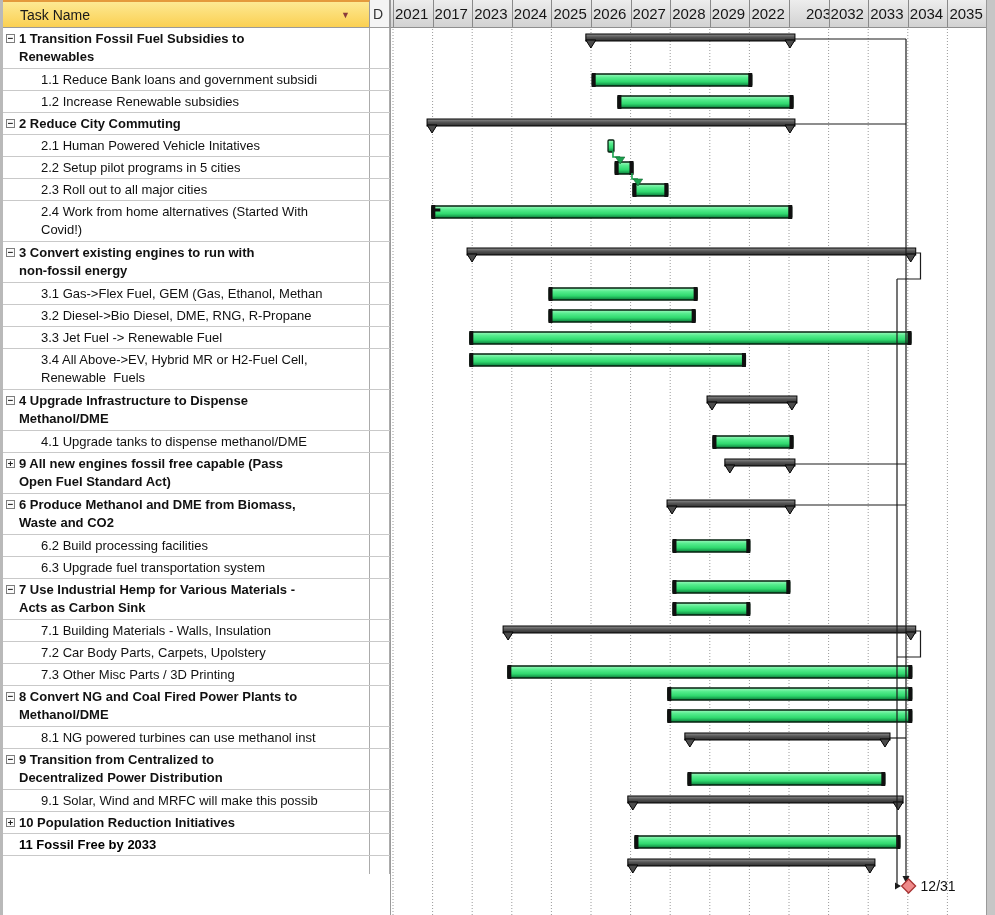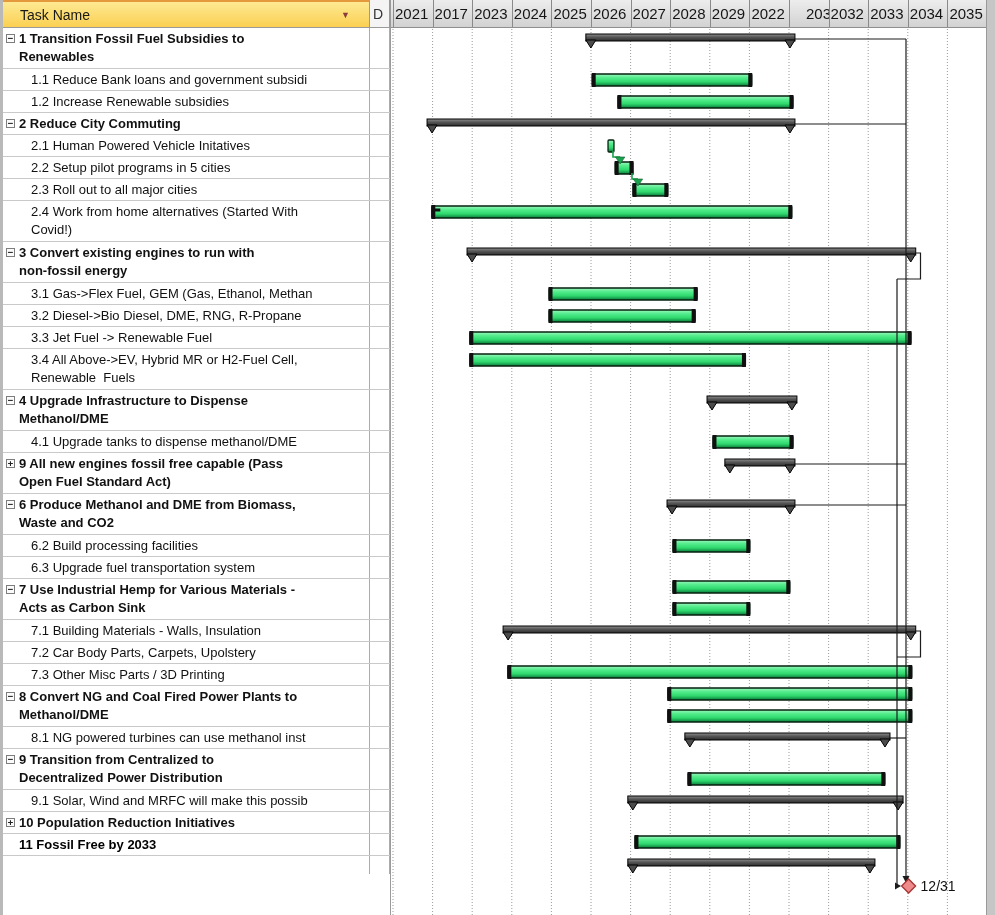--- a/index.html
+++ b/index.html
@@ -15,21 +15,21 @@
   .th-task .spacer{flex:1;}
   .filter-arrow{font-size:9px;color:#8a3b3b;margin-right:2px;}
   .th-d{width:20px;box-sizing:border-box;height:28px;background:#f4f4f4;
      border-right:1px solid #9a9a9a;border-bottom:1px solid #9a9a9a;
      font-size:14px;color:#333;padding:6px 0 0 3px;}
   #rows{position:absolute;left:3px;top:28px;width:387px;z-index:3;background:#fff;}
   .row{display:flex;box-sizing:border-box;border-bottom:1px solid #c9c9c9;overflow:hidden;background:#fff;}
   .h1{height:22px;}  .h2{height:41px;}
   .cell-task{width:367px;box-sizing:border-box;border-right:1px solid #ababab;
      display:flex;align-items:flex-start;padding:2px 2px 0 3px;font-size:13px;line-height:18px;}
-  .cell-task.lvl1{padding-left:28px;}
+  .cell-task.lvl1{padding-left:38px;}
   .oicon{flex:none;width:9px;height:9px;box-sizing:border-box;border:1px solid #7d7d7d;background:#fbfbfb;
      font:700 9px/7px "DejaVu Sans Mono",monospace;text-align:center;color:#222;margin:4px 4px 0 0;}
   .oicon.ph{visibility:hidden;}
   .lab{white-space:pre;overflow:hidden;}
   .h2 .lab{white-space:pre-wrap;}
   .b{font-weight:bold;}
   .cell-d{width:20px;box-sizing:border-box;border-right:1px solid #ababab;}
   
   #chart-head{position:absolute;left:390px;top:0;width:596px;height:28px;box-sizing:border-box;z-index:2;
      background:linear-gradient(#ededed,#d2d2d2);border-bottom:1px solid #8f8f8f;overflow:hidden;}

